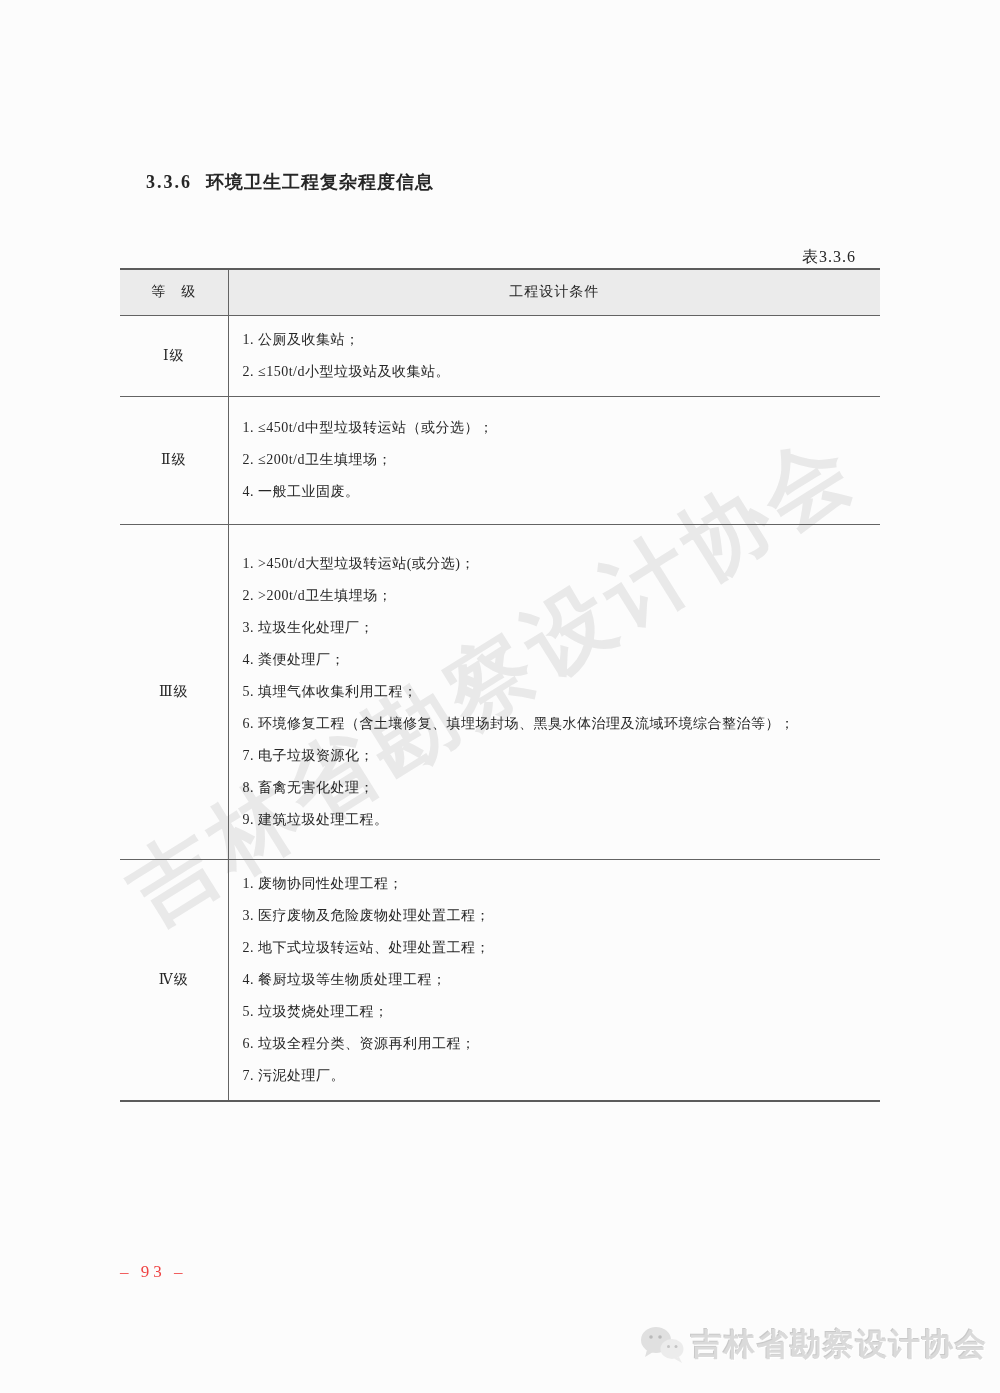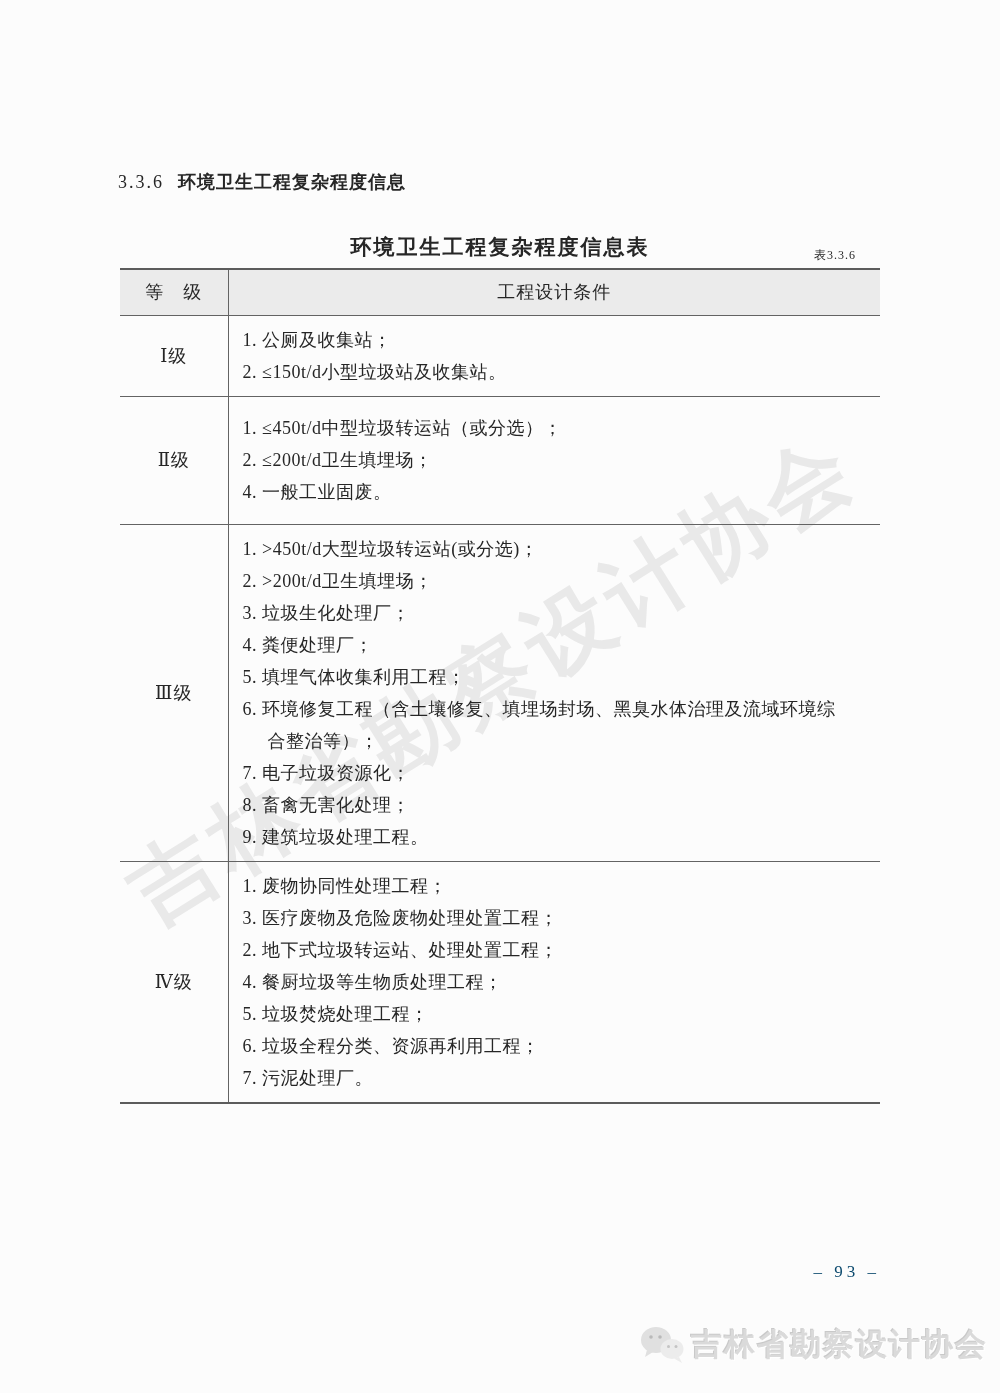--- a/index.html
+++ b/index.html
@@ -37,56 +37,57 @@
     position: absolute;
     left: 118px;
     top: 170px;
     font-family: "Liberation Sans", "DejaVu Sans", sans-serif;
     font-size: 18px;
     font-weight: bold;
     letter-spacing: 1px;
   }
   .section-heading .sec-num {
     font-family: "Liberation Serif", serif;
-    font-weight: normal;
+    font-weight: bold;
     margin-right: 14px;
     letter-spacing: 2px;
+    margin-left: 28px;
   }
 
   .title-block {
     position: absolute;
     left: 120px;
     top: 233px;
     width: 760px;
     height: 34px;
   }
   .table-title {
     text-align: center;
     font-family: "Liberation Sans", "DejaVu Sans", sans-serif;
     font-size: 21px;
     font-weight: bold;
     letter-spacing: 2px;
   }
   .table-label {
     position: absolute;
     right: 24px;
     top: 14px;
-    font-size: 12px;
+    font-size: 16px;
     letter-spacing: 1px;
   }
 
   table.complexity {
     position: absolute;
     left: 120px;
     top: 268px;
     width: 760px;
     border-collapse: collapse;
     border-top: 2.5px solid #5c5c5c;
     border-bottom: 2.5px solid #5c5c5c;
-    font-size: 18px;
+    font-size: 14px;
   }
   table.complexity th {
     background: #ebebeb;
     font-weight: normal;
     height: 46px;
     border-bottom: 1.5px solid #636363;
     letter-spacing: 1px;
   }
   table.complexity th:first-child,
   table.complexity td:first-child {
@@ -107,24 +108,24 @@
     padding-left: 25px;
     text-indent: -25px;
     letter-spacing: 0.5px;
   }
 
   .page-number {
     position: absolute;
     top: 1262px;
     left: 120px;
     width: 760px;
-    text-align: right;
+    text-align: left;
     font-size: 17px;
     letter-spacing: 4px;
-    color: #0c4a6e;
+    color: #ef4444;
   }
 
   .footer-brand {
     position: absolute;
     top: 1324px;
     right: 12px;
     display: flex;
     align-items: center;
     gap: 6px;
   }
@@ -145,21 +146,20 @@
 
   <div class="watermark">吉林省勘察设计协会</div>
 
   <div class="content">
 
     <div class="section-heading">
       <span class="sec-num">3.3.6</span><span>环境卫生工程复杂程度信息</span>
     </div>
 
     <div class="title-block">
-      <div class="table-title">环境卫生工程复杂程度信息表</div>
       <div class="table-label">表3.3.6</div>
     </div>
 
     <table class="complexity">
       <thead>
         <tr>
           <th>等　级</th>
           <th>工程设计条件</th>
         </tr>
       </thead>

